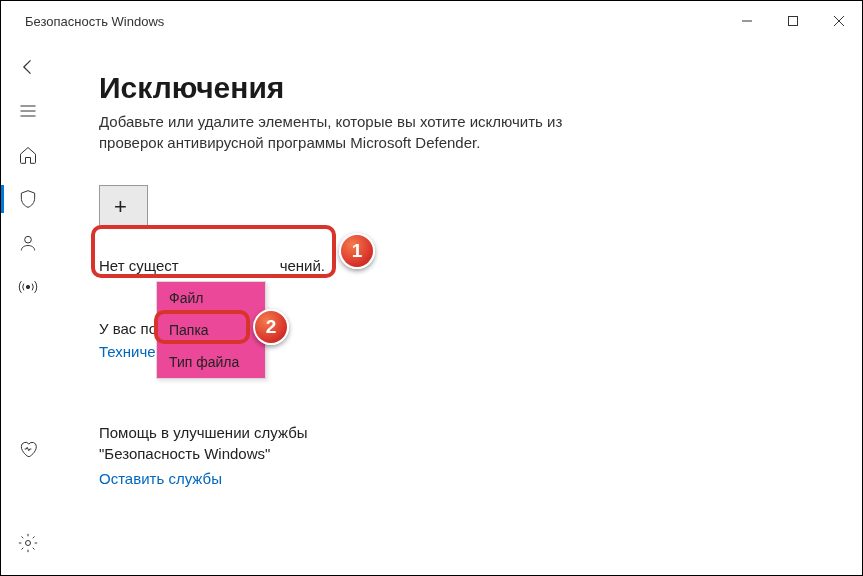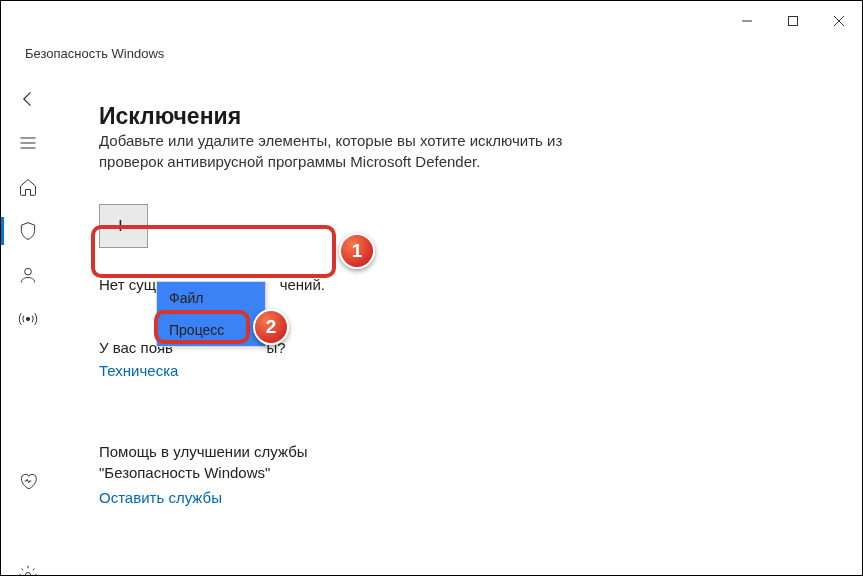--- a/index.html
+++ b/index.html
@@ -12,21 +12,20 @@
       position: relative;
       overflow: hidden;
     }
     .titlebar {
       height: 40px;
       display: flex;
       align-items: center;
       padding-left: 24px;
       font-size: 13px;
       color: #333;
-      margin-top: 32px;
     }
     .win-controls {
       position: absolute;
       right: 0;
       top: 0;
       display: flex;
     }
     .win-btn {
       width: 46px;
       height: 40px;
@@ -64,21 +63,21 @@
       background: #0078d4;
     }
     .sidebar-spacer { flex: 1; }
     .icon { width: 20px; height: 20px; display: flex; align-items: center; justify-content: center; }
     .icon svg { width: 20px; height: 20px; stroke: #333; fill: none; stroke-width: 1.2; }
     .content {
       flex: 1;
       padding: 30px 28px 0 44px;
       overflow: hidden;
     }
-    .page-title { font-size: 23px; font-weight: 600; color: #1a1a1a; margin-bottom: 0; }
+    .page-title { font-size: 30px; font-weight: 600; color: #1a1a1a; margin-bottom: 6px; }
     .page-desc { font-size: 15px; color: #333; line-height: 1.4; max-width: 500px; margin-bottom: 32px; }
     .add-button {
       border: 1px solid #999;
       background: #e9e9e9;
       padding: 10px 20px 10px 14px;
       display: inline-flex;
       align-items: center;
       gap: 12px;
       font-size: 15px;
       color: #222;
@@ -111,21 +110,21 @@
       font-size: 19px;
       font-family: Arial, sans-serif;
     }
     .marker-1 { left: 338px; top: 232px; }
     .marker-2 { left: 252px; top: 308px; }
     .dropdown {
       position: absolute;
       left: 155px;
       top: 280px;
       width: 110px;
-      background: #3b82f6;
+      background: #ec4899;
       border: 1px solid #d9d9d9;
       box-shadow: 2px 2px 4px rgba(0,0,0,0.12);
     }
     .dropdown-item {
       padding: 8px 12px;
       font-size: 14px;
       color: #222;
       cursor: pointer;
     }
     .no-exclusions { margin-top: 28px; font-size: 15px; color: #222; margin-bottom: 46px; }
@@ -243,19 +242,20 @@
     <a class="link"><span>Техническа</span></a>
 
     <div style="height:22px;"></div>
     <div class="question" style="max-width:260px; line-height:1.4;">Помощь в улучшении службы "Безопасность Windows"</div>
     <a class="link">Оставить службы</a>
   </div>
 </div>
 
 <div class="dropdown">
   <div class="dropdown-item">Файл</div>
-  <div class="dropdown-item">Процесс</div>
+  <div class="dropdown-item">Папка</div>
+  <div class="dropdown-item">Тип файла</div>
 </div>
 
 <div class="highlight-box highlight-add"></div>
 <div class="highlight-box highlight-folder"></div>
 <div class="marker marker-1">1</div>
 <div class="marker marker-2">2</div>
 
 </body></html>

